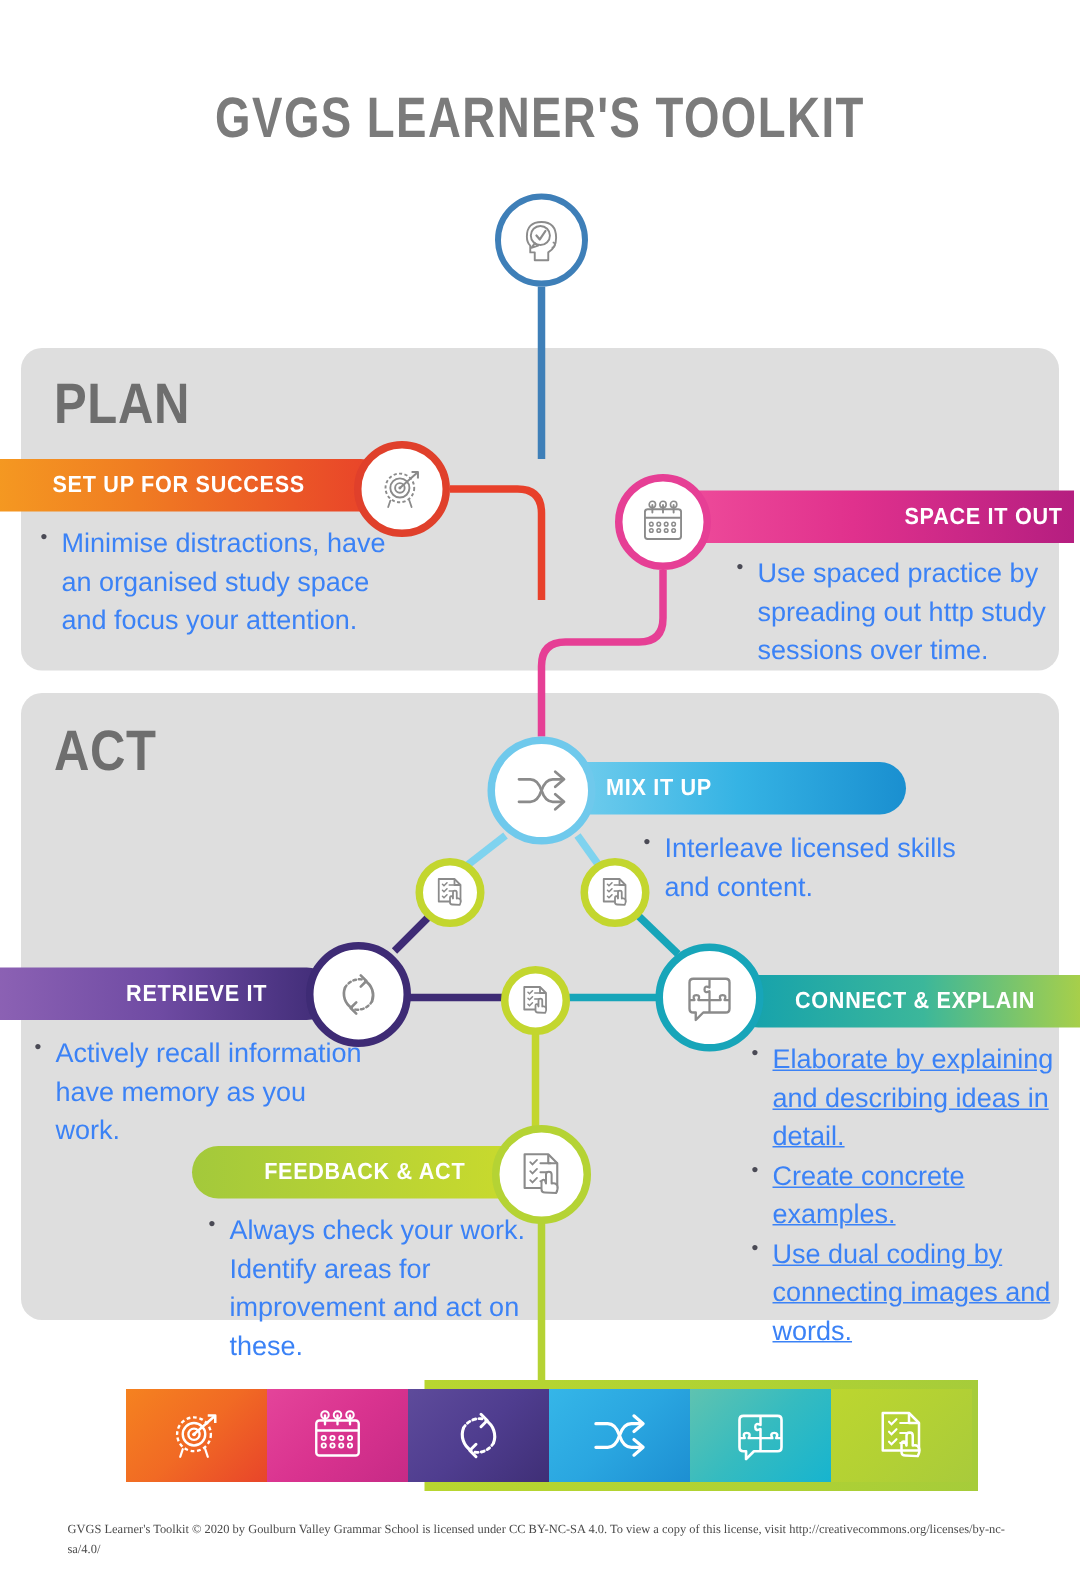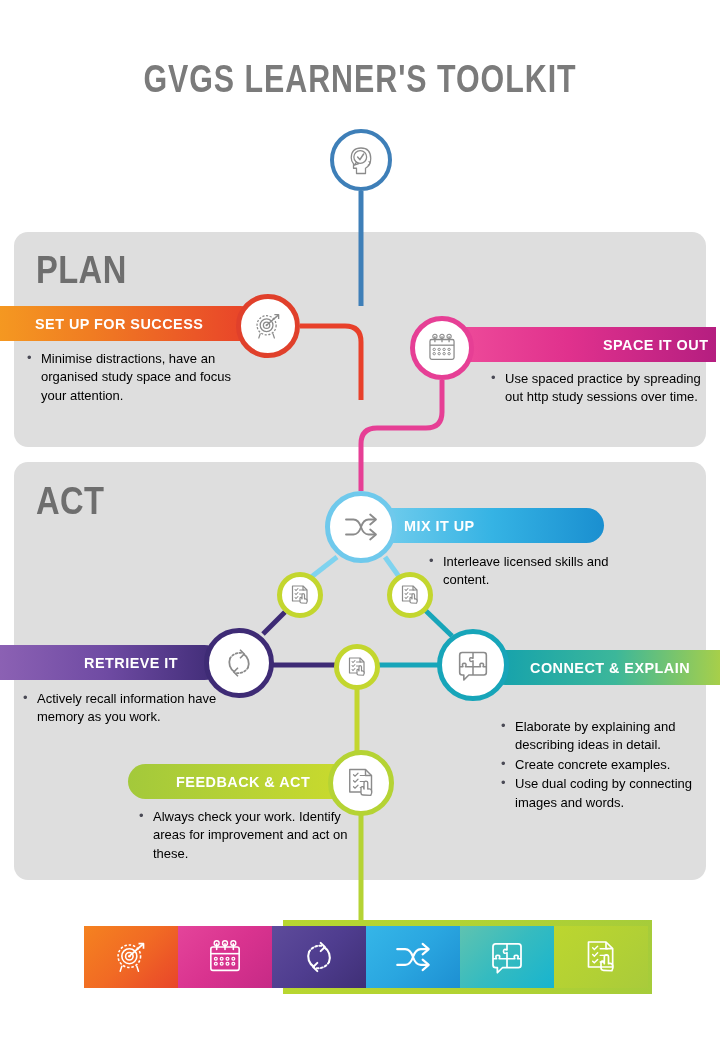--- a/index.html
+++ b/index.html
@@ -98,40 +98,40 @@
   #pill-feedback {
     left: 128px; top: 764px; width: 226px;
     padding-right: 44px; justify-content: flex-end;
     border-radius: 18px 0 0 18px;
     background: linear-gradient(90deg,#a3c93b 0%,#b9d334 55%,#cbdb2c 100%);
   }
 
   
   .body-text {
     position: absolute;
-    font-size: 13px;
+    font-size: 18px;
     line-height: 1.42;
-    color: #000000;
+    color: #3b82f6;
   }
   .body-text ul { list-style: none; }
   .body-text li {
     position: relative;
     padding-left: 15px;
     margin-bottom: 1px;
   }
   .body-text li::before {
     content: "\2022";
     position: absolute; left: 1px; top: -1px;
     color: #4a4a55; font-size: 13px;
   }
   #text-setup    { left: 26px;  top: 350px; width: 232px; }
   #text-space    { left: 490px; top: 370px; width: 212px; }
   #text-mix      { left: 428px; top: 553px; width: 220px; }
   #text-retrieve { left: 22px;  top: 690px; width: 230px; }
-  #text-connect  { left: 500px; top: 718px; width: 204px; }
+  #text-connect  { left: 500px; top: 694px; width: 204px; text-decoration: underline; }
   #text-feedback { left: 138px; top: 808px; width: 232px; }
 
   
   .node {
     position: absolute;
     border-radius: 50%;
     background: #ffffff;
     display: flex; align-items: center; justify-content: center;
   }
   .node svg { display: block; }
@@ -477,14 +477,15 @@
           <path d="M14 21 L16 23 L20 19"></path>
             <path d="M23 22 L32 22"></path>
           <path d="M14 29 L16 31 L20 27"></path>
             <path d="M23 30 L28 30"></path>
         </g>
         <path d="M27 40 q-3 0 -3 -3 l0 -6 q0 -3 3 -2 l1 3 l0 -8 q0 -2.5 2.5 -2.5 t2.5 2.5 l0 8 q4 -1 5 2 q1 3 -1 6.5 L27 40 Z" fill="none" stroke="#fff" stroke-width="2" stroke-linejoin="round"></path>
       </svg>
     </div>
   </div>
 
+  <div id="footer">GVGS Learner's Toolkit © 2020 by Goulburn Valley Grammar School is licensed under CC BY-NC-SA 4.0. To view a copy of this license, visit http://creativecommons.org/licenses/by-nc-sa/4.0/</div>
 
 </div>
 
 </body></html>

